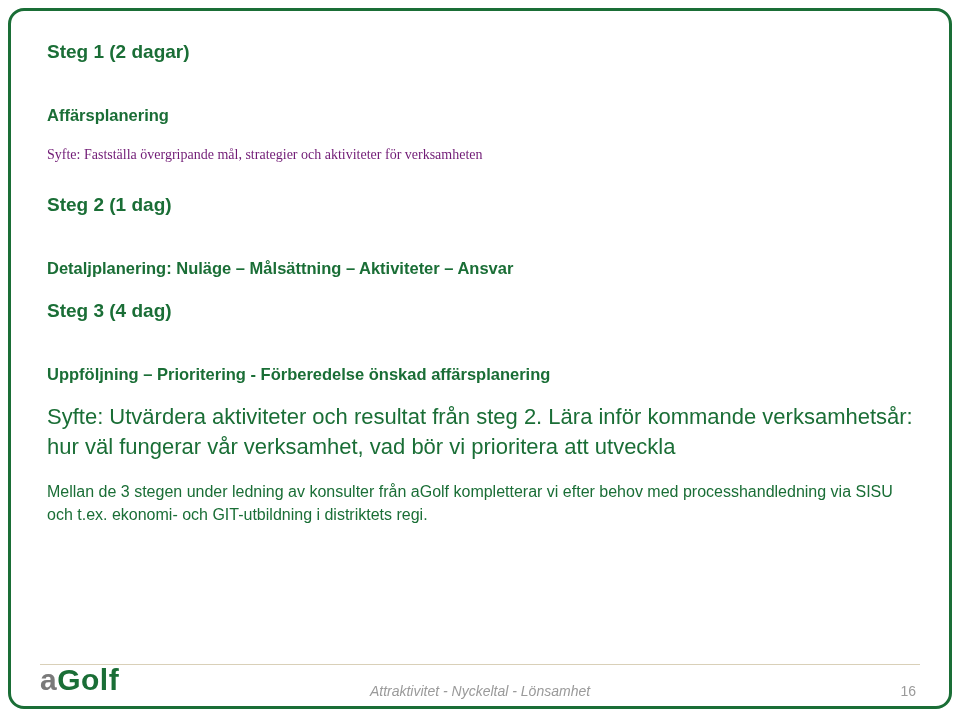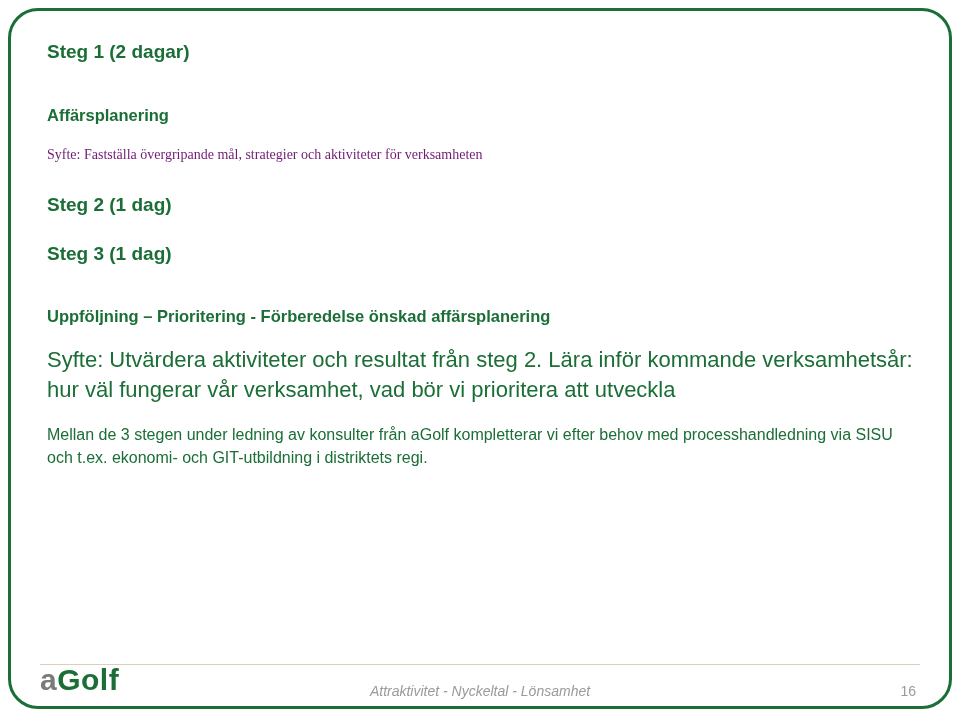--- a/index.html
+++ b/index.html
@@ -5,21 +5,21 @@
   * { box-sizing: border-box; margin: 0; padding: 0; }
   html, body { width: 960px; height: 717px; background: #fff; }
   body {
     font-family: Verdana, Geneva, sans-serif;
     position: relative;
   }
   .frame {
     position: absolute;
     top: 8px; left: 8px; right: 8px; bottom: 8px;
     border: 3px solid #1a6e36;
-    border-radius: 30px;
+    border-radius: 16px;
     padding: 28px 36px 60px 36px;
   }
   .content {
     font-size: 16px;
     line-height: 1.4;
     color: #1a6e36;
   }
   .step-title {
     font-weight: 700;
     font-size: 19px;
@@ -97,24 +97,25 @@
   <div class="content">
 
     <div class="section1">
       <div class="step-title">Steg 1 (2 dagar)</div>
       <div class="subhead">Affärsplanering</div>
       <div class="bodytext">Syfte: Fastställa övergripande mål, strategier och aktiviteter för verksamheten</div>
     </div>
 
     <div class="section2">
       <div class="step-title">Steg 2 (1 dag)</div>
+      <div class="subhead">Detaljplanering: Nuläge – Målsättning – Aktiviteter – Ansvar</div>
     </div>
 
     <div class="section3">
-      <div class="step-title">Steg 3 (1 dag)</div>
+      <div class="step-title">Steg 3 (4 dag)</div>
       <div class="subhead">Uppföljning – Prioritering - Förberedelse önskad affärsplanering</div>
       <div class="para">Syfte: Utvärdera aktiviteter och resultat från steg 2. Lära inför kommande verksamhetsår: hur väl fungerar vår verksamhet, vad bör vi prioritera att utveckla</div>
     </div>
 
     <div class="closing">Mellan de 3 stegen under ledning av konsulter från aGolf kompletterar vi efter behov med processhandledning via SISU och t.ex. ekonomi- och GIT-utbildning i distriktets regi.</div>
 
   </div>
 </div>
 
 <div class="footer">

